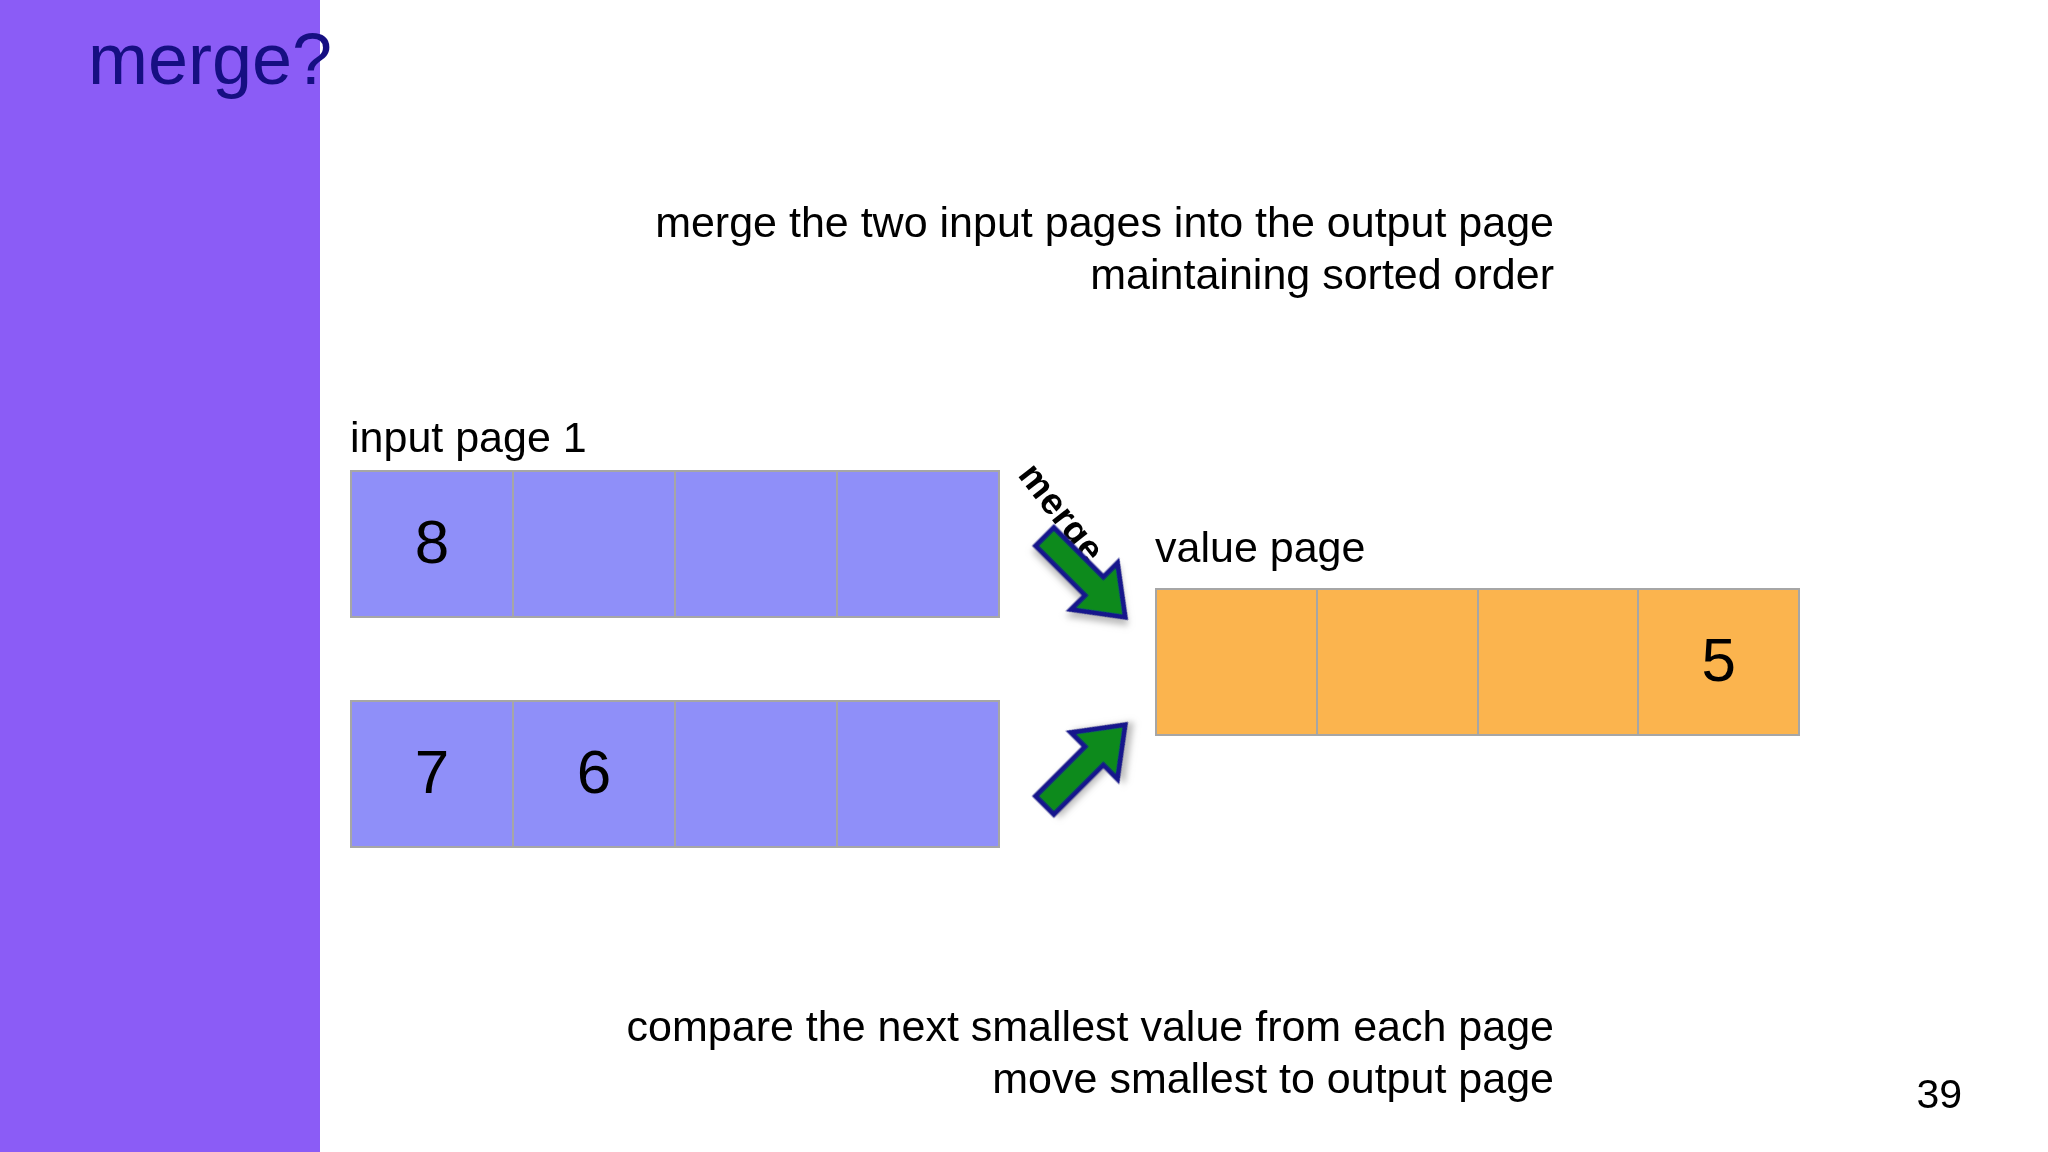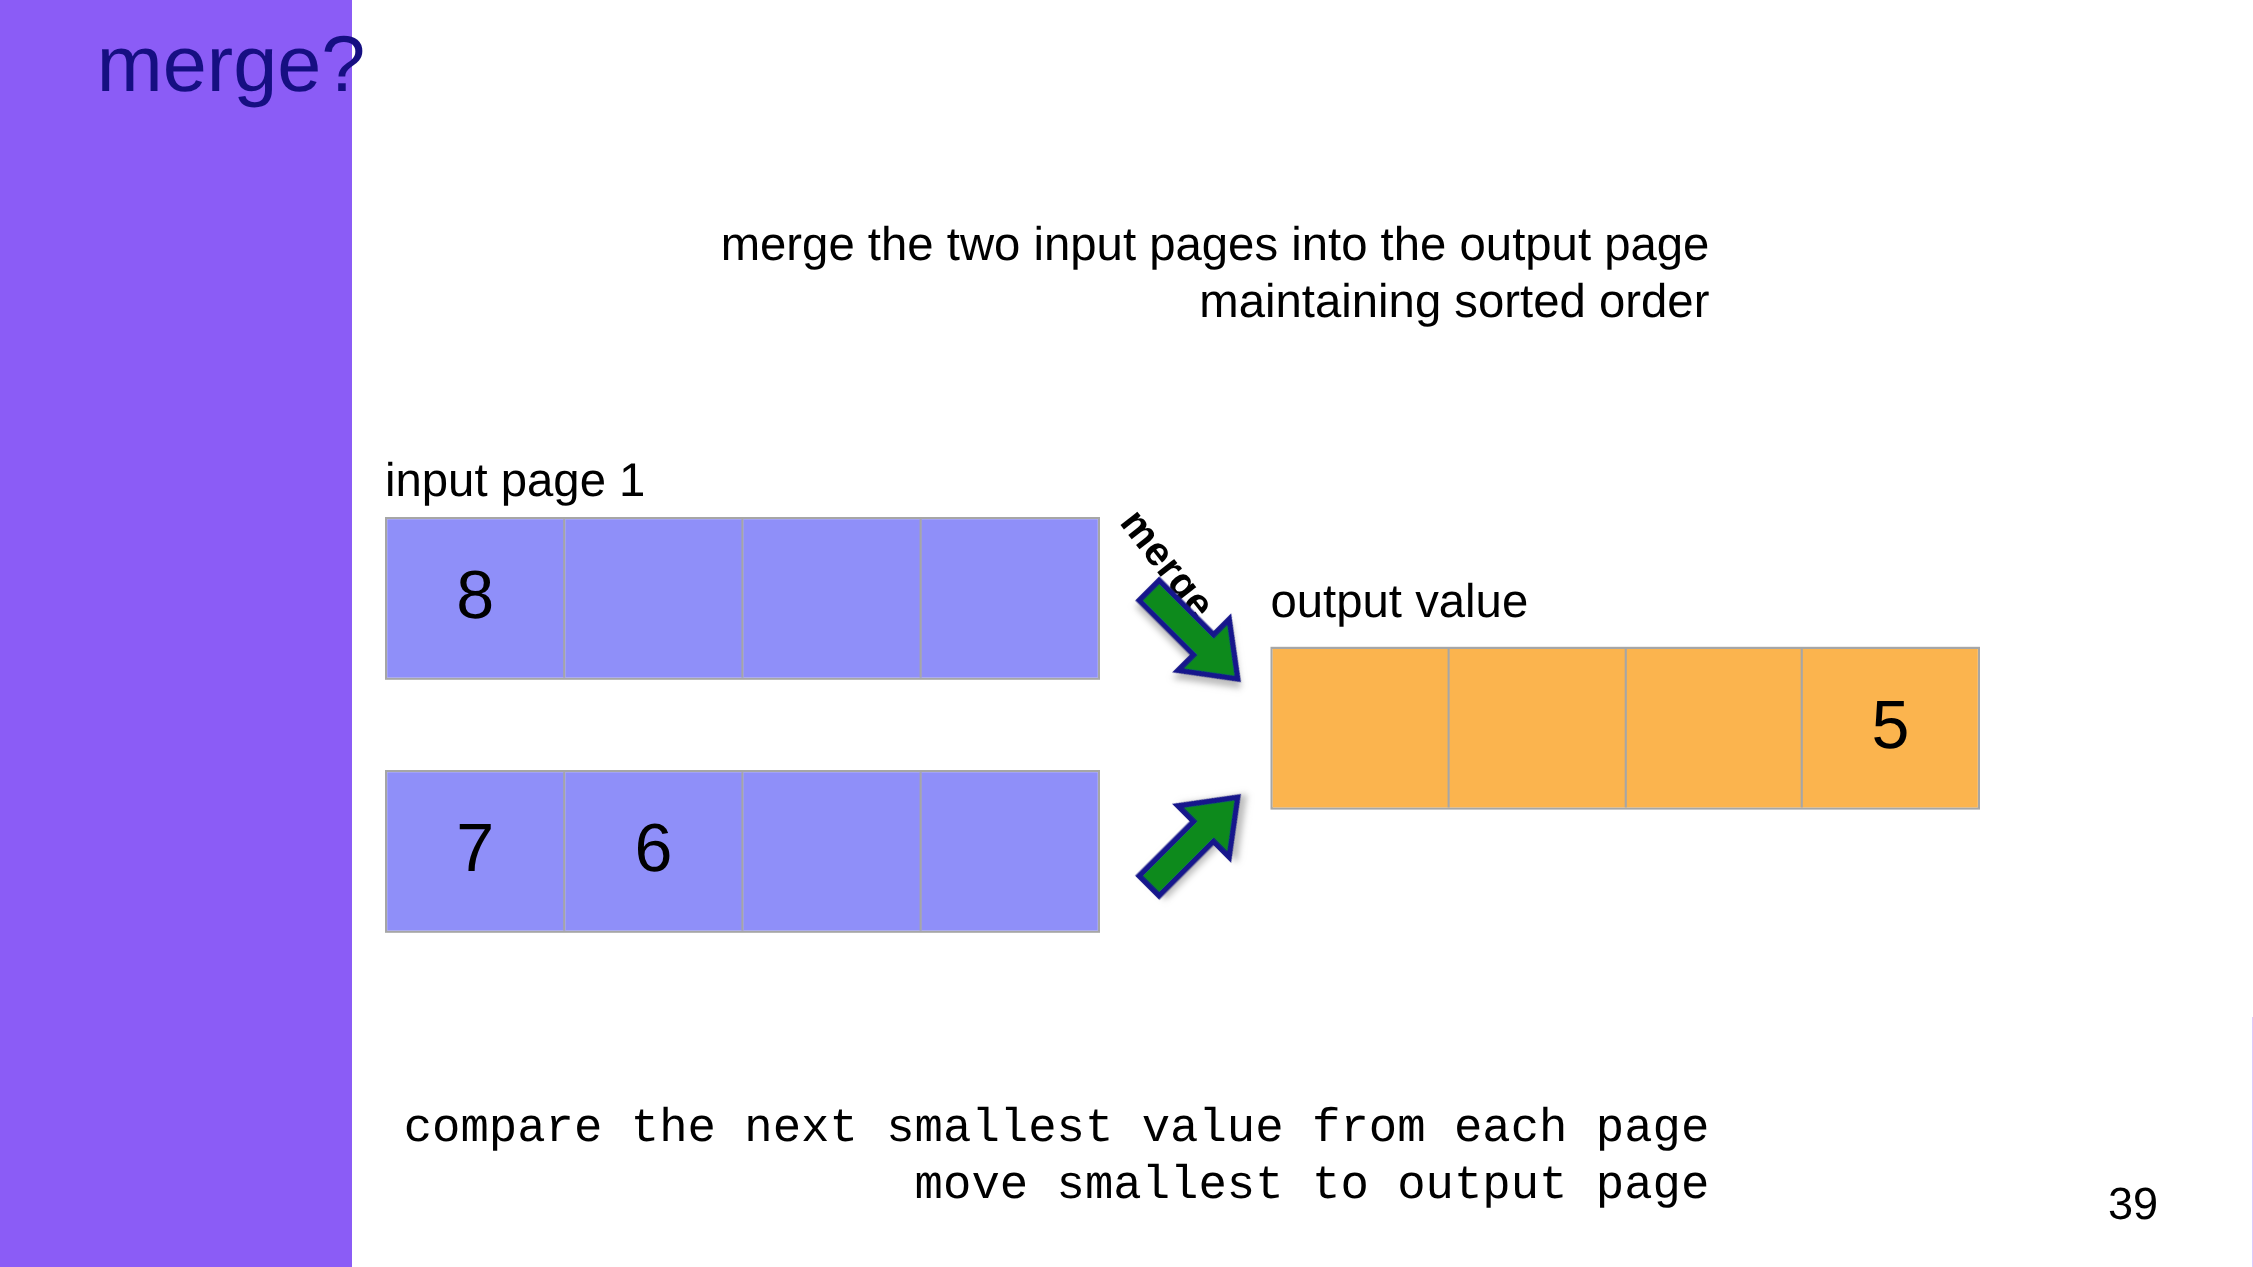--- a/index.html
+++ b/index.html
@@ -53,21 +53,20 @@
   #subtitle {
     left: 324px;
     top: 196px;
     width: 1230px;
   }
 
   #footer-caption {
     left: 324px;
     top: 1000px;
     width: 1230px;
-    font-family: Liberation Mono, monospace;
   }
 
   .page-label {
     position: absolute;
     font-size: 43px;
     color: #000000;
     text-align: left;
     white-space: nowrap;
   }
 
@@ -155,21 +154,21 @@
   </div>
 
   <div class="page-grid purple" id="input-page-2">
     <div class="cell">7</div>
     <div class="cell">6</div>
     <div class="cell"></div>
     <div class="cell"></div>
   </div>
 
 
-  <div class="page-label" id="output-label">output value</div>
+  <div class="page-label" id="output-label">value page</div>
 
   <div class="page-grid orange" id="output-page">
     <div class="cell"></div>
     <div class="cell"></div>
     <div class="cell"></div>
     <div class="cell">5</div>
   </div>
 
   <div id="merge-label">merge</div>
 

